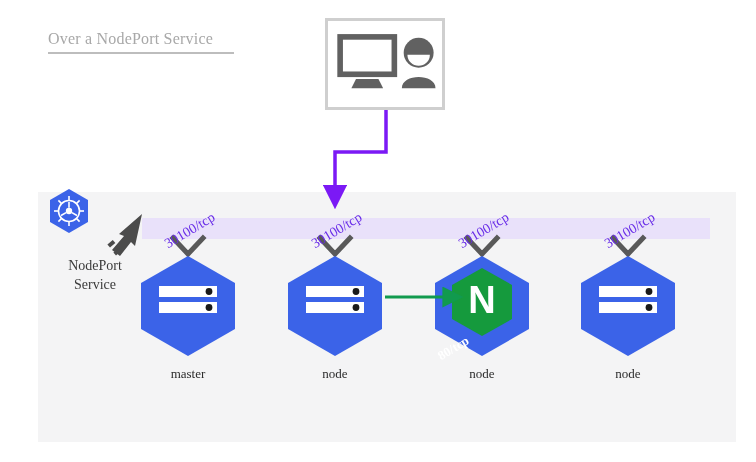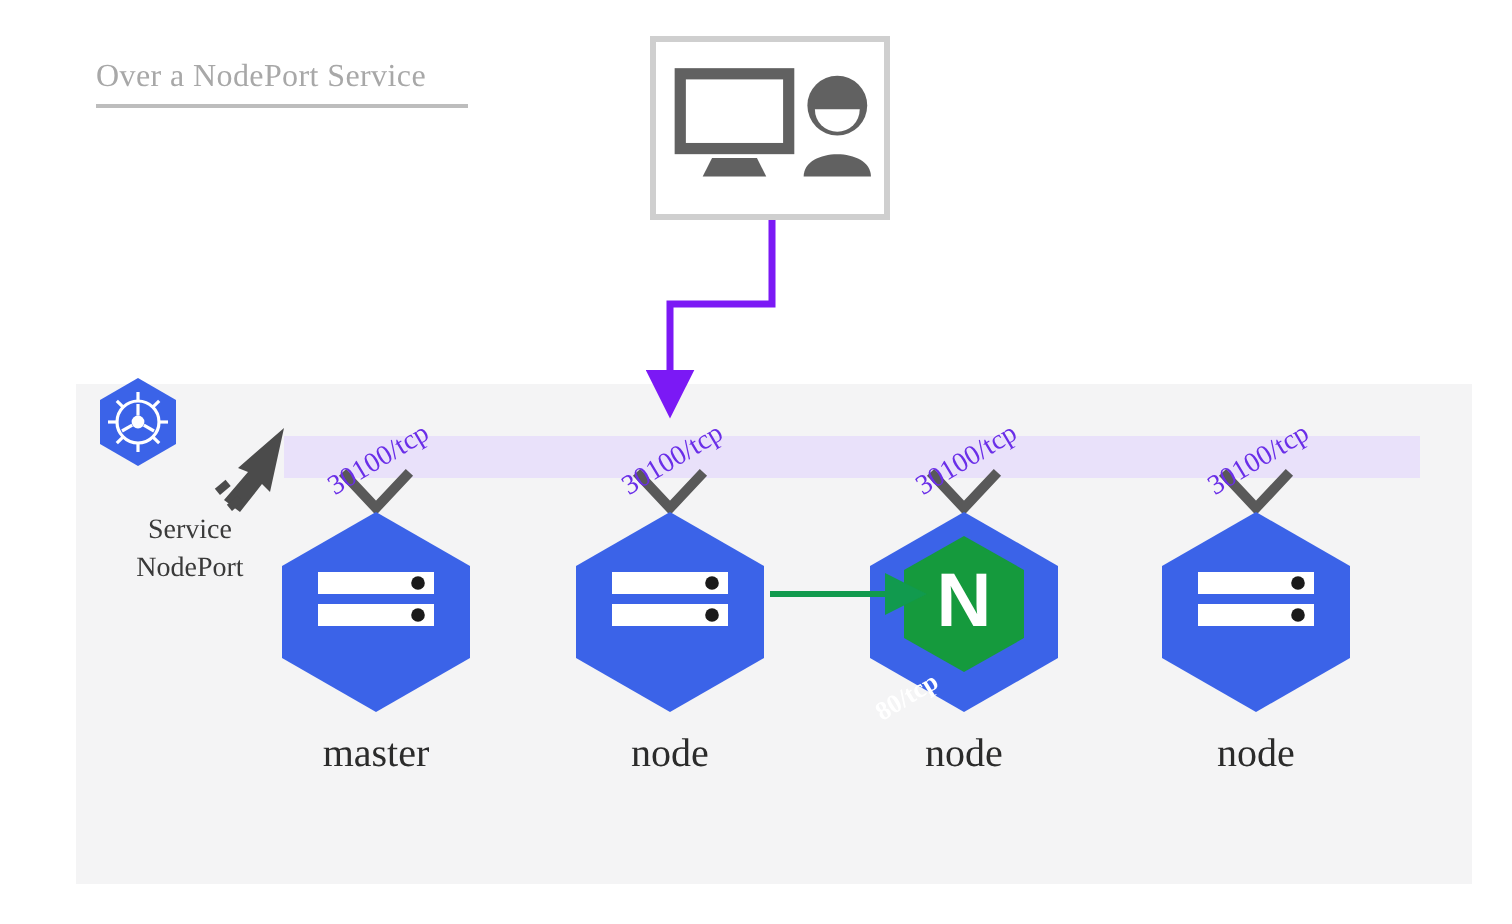--- a/index.html
+++ b/index.html
@@ -86,21 +86,21 @@
     left: 0; top: 0;
     width: 756px;
     height: 462px;
     pointer-events: none;
   }
 
   
   .node-label {
     position: absolute;
     font-family: "Liberation Serif", serif;
-    font-size: 20px;
+    font-size: 13px;
     color: #2b2b2b;
     text-align: center;
     width: 120px;
     white-space: nowrap;
   }
 
   
   .svc-caption {
     position: absolute;
     left: 52px;
@@ -259,17 +259,17 @@
   <div class="port-label" style="left:610px; top:236px;">30100/tcp</div>
 
   <div class="pod-port-label" style="left:443px; top:348px;">80/tcp</div>
 
   <div class="node-label" style="left:128px; top:366px;">master</div>
   <div class="node-label" style="left:275px; top:366px;">node</div>
   <div class="node-label" style="left:422px; top:366px;">node</div>
   <div class="node-label" style="left:568px; top:366px;">node</div>
 
   <div class="svc-caption">
+    <div>NodePort</div>
     <div>Service</div>
-    <div>NodePort</div>
   </div>
 
 </div>
 
 </body></html>

